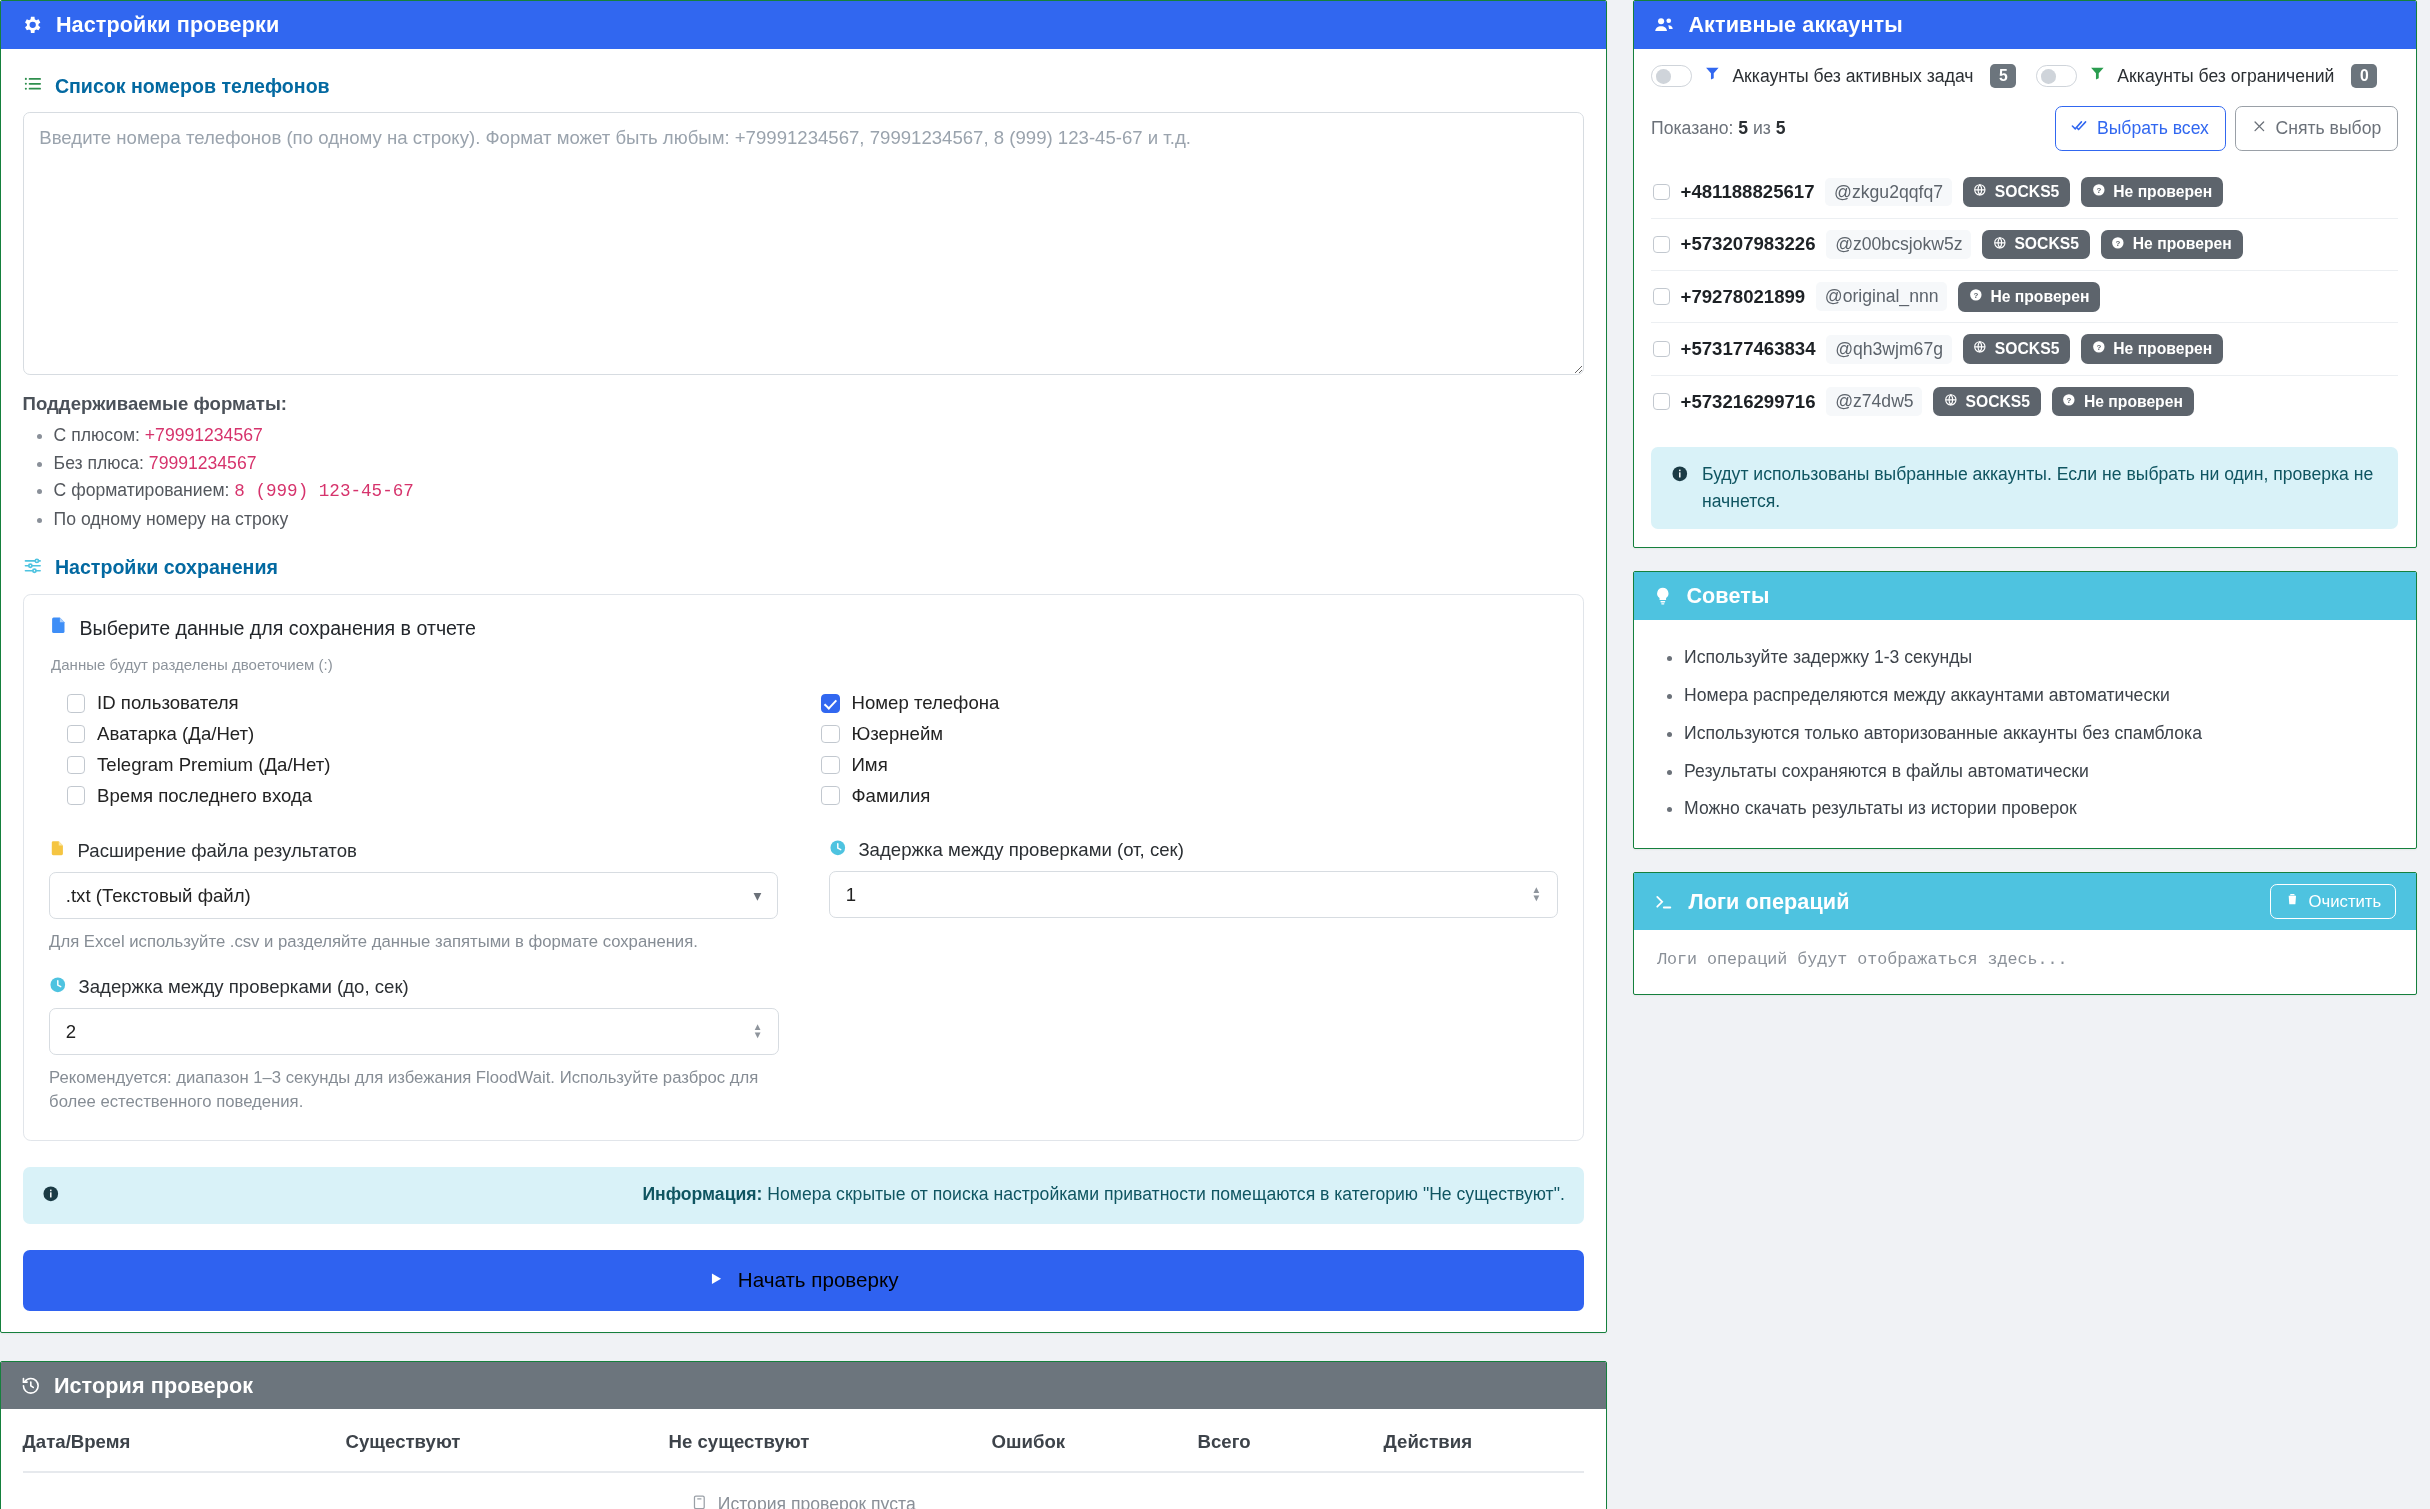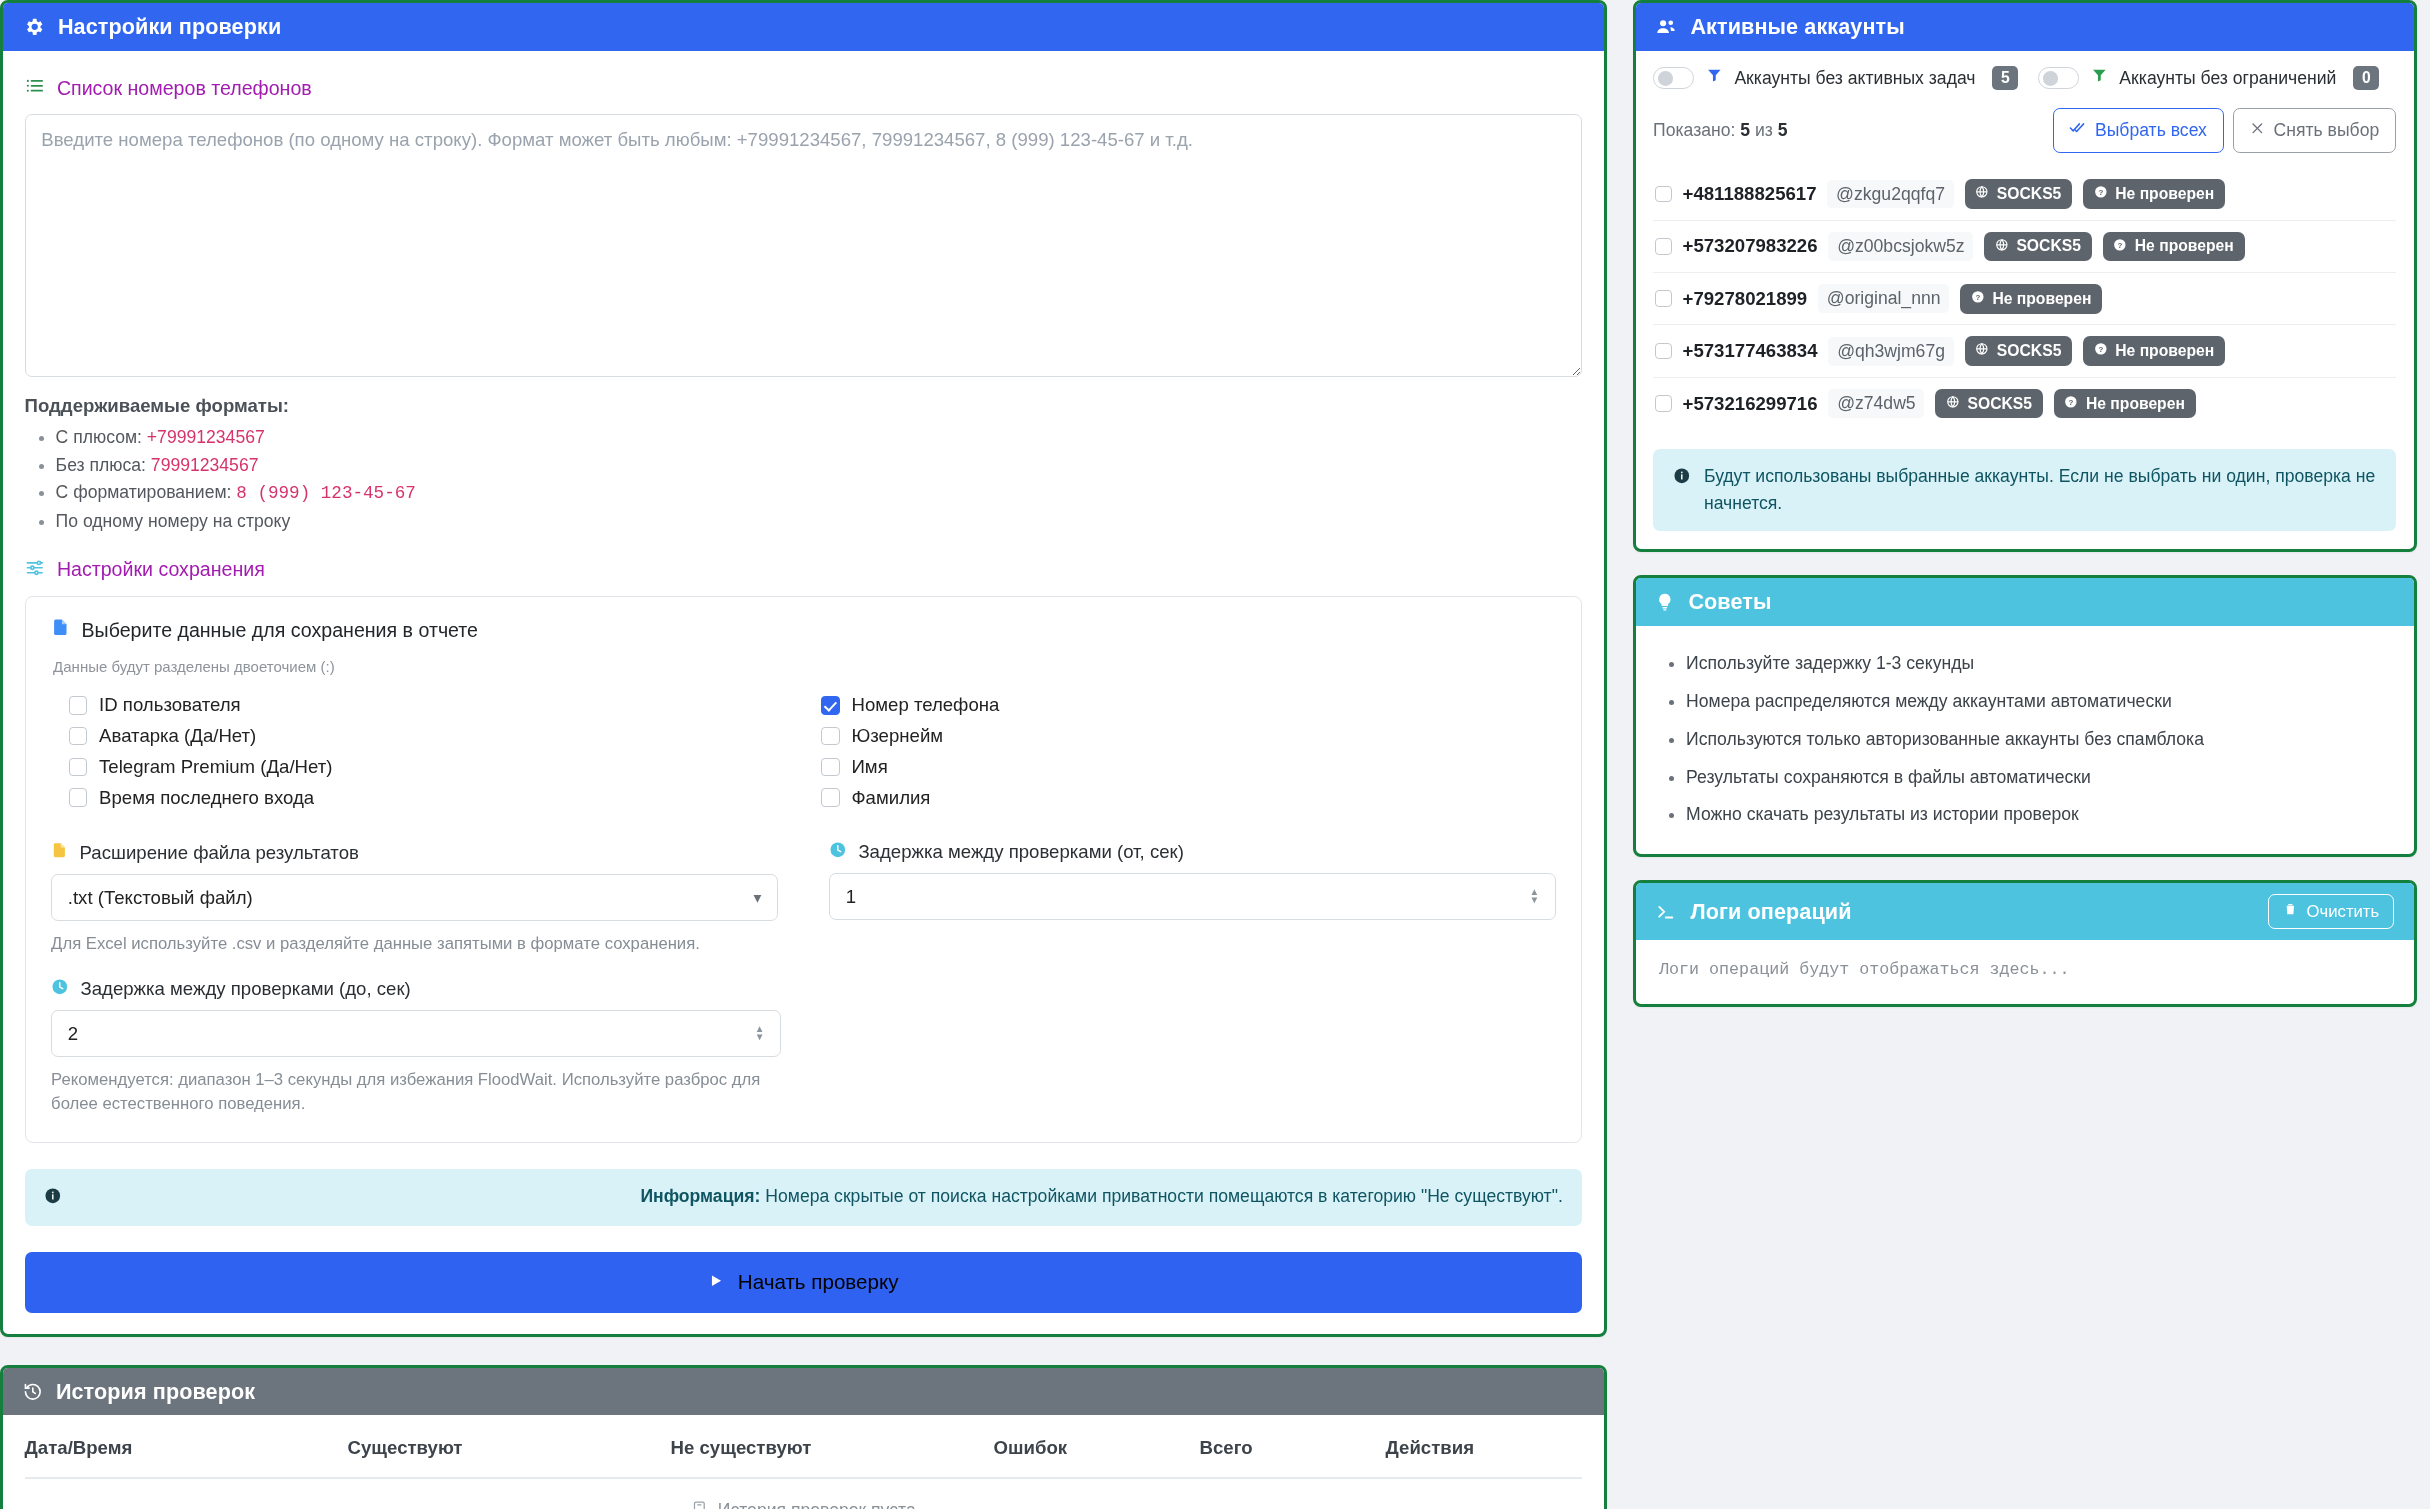--- a/index.html
+++ b/index.html
@@ -21,22 +21,22 @@
     align-items: flex-start;
     gap: 25.5px;
     padding: 0 0 0 0;
   }
   .col-left { width: 1607px; flex: 0 0 1607px; }
   .col-right { width: 784px; flex: 0 0 784px; }
 
   
   .card {
     background: #ffffff;
-    border: 3px solid #15803d;
-    border-radius: 8px;
+    border: 1px solid #15803d;
+    border-radius: 2px;
     box-shadow: 0 1px 2px rgba(0,0,0,.05);
     overflow: hidden;
   }
   .card-head {
     display: flex;
     align-items: center;
     gap: 13.7px;
     padding: 10.8px 19.6px;
     font-size: 21.6px;
     font-weight: bold;
@@ -46,22 +46,23 @@
   .card-head.blue   { background: #3167f0; }
   .card-head.cyan   { background: #4ec3e0; }
   .card-head.gray   { background: #6c757d; }
   .card-head .hd-icon { display: inline-flex; align-items: center; }
   .card-head .spacer { flex: 1 1 auto; }
   .card-body { padding: 17.6px 21.6px 21.6px 21.6px; }
 
   
   .sec-label {
     display: flex; align-items: center; gap: 12.7px;
-    font-size: 19.6px; color: #a21caf;
+    font-size: 19.6px; color: #0369a1;
     margin: 7.8px 0 13.7px 0;
+    font-weight: bold;
   }
   textarea.numbers {
     width: 100%;
     height: 263px;
     resize: vertical;
     border: 1px solid #d7dce1;
     border-radius: 6.9px;
     padding: 13.7px 15.7px;
     font-size: 18.6px;
     font-family: "Liberation Sans", sans-serif;

